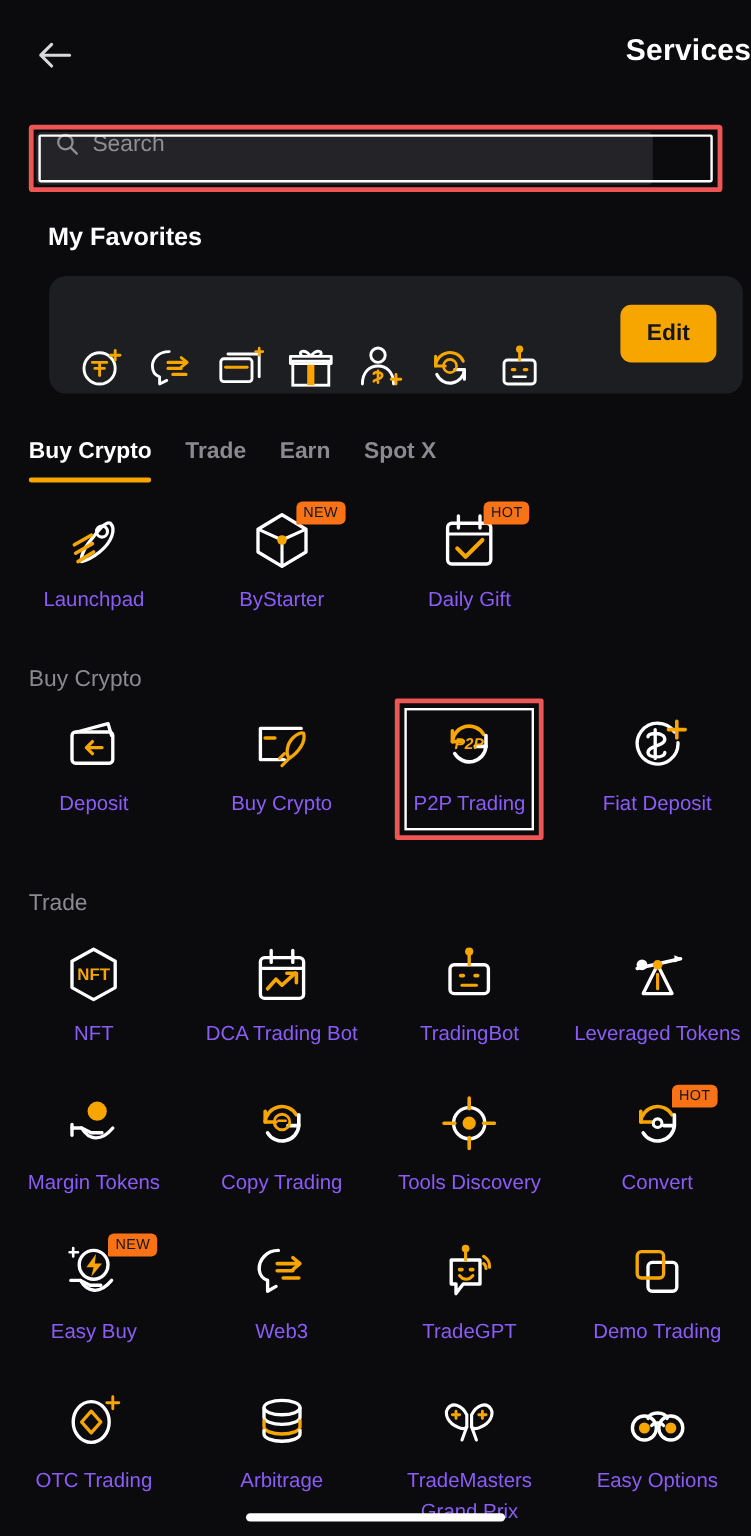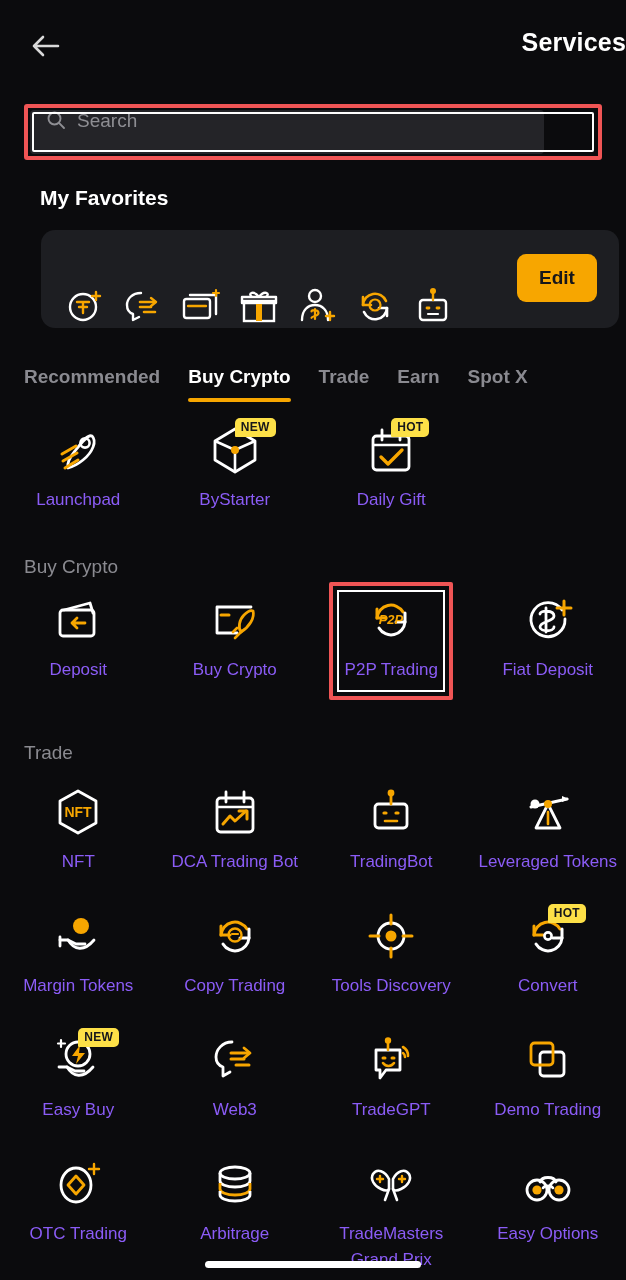--- a/index.html
+++ b/index.html
@@ -119,23 +119,23 @@
     min-height: 118px;
     cursor: pointer;
   }
   .cell-icon-wrap { position: relative; width: 52px; height: 52px; margin-bottom: 11px; }
   .cell-icon { width: 52px; height: 52px; display: block; }
   .cell-label {
     color: #8b5cf6; font-size: 17px; text-align: center;
     line-height: 1.5; max-width: 140px;
   }
   .badge {
-    position: absolute; left: 26px; top: -6px;
-    background: #fde047; color: #16161a;
-    font-size: 12px; font-weight: bold;
+    position: absolute; left: 38px; top: -6px;
+    background: #f97316; color: #16161a;
+    font-size: 12px; font-weight: normal;
     padding: 2px 6px 3px; border-radius: 5px;
     letter-spacing: .3px;
     border-bottom-left-radius: 1px;
   }
 
   
   .cell.highlight { }
   .cell-annot {
     position: absolute; left: 50%; top: -6px;
     transform: translateX(-50%);
@@ -244,23 +244,20 @@
         <circle cx="22" cy="7" r="3" fill="#f7a600"></circle>
         <path d="M16 24 H18 M26 24 H28" stroke="#f7a600" stroke-width="2.8" stroke-linecap="round"></path>
         <path d="M17 30 H27" stroke="#fff" stroke-width="2.2" stroke-linecap="round"></path>
       </svg>
 
     </div>
     <button class="edit-btn">Edit</button>
   </div>
 
   <div class="tabs">
-    <div class="tab">
-      <span>Recommended</span>
-    </div>
     <div class="tab active">
       <span>Buy Crypto</span>
       <span class="tab-underline"></span>
     </div>
     <div class="tab">
       <span>Trade</span>
     </div>
     <div class="tab">
       <span>Earn</span>
     </div>

